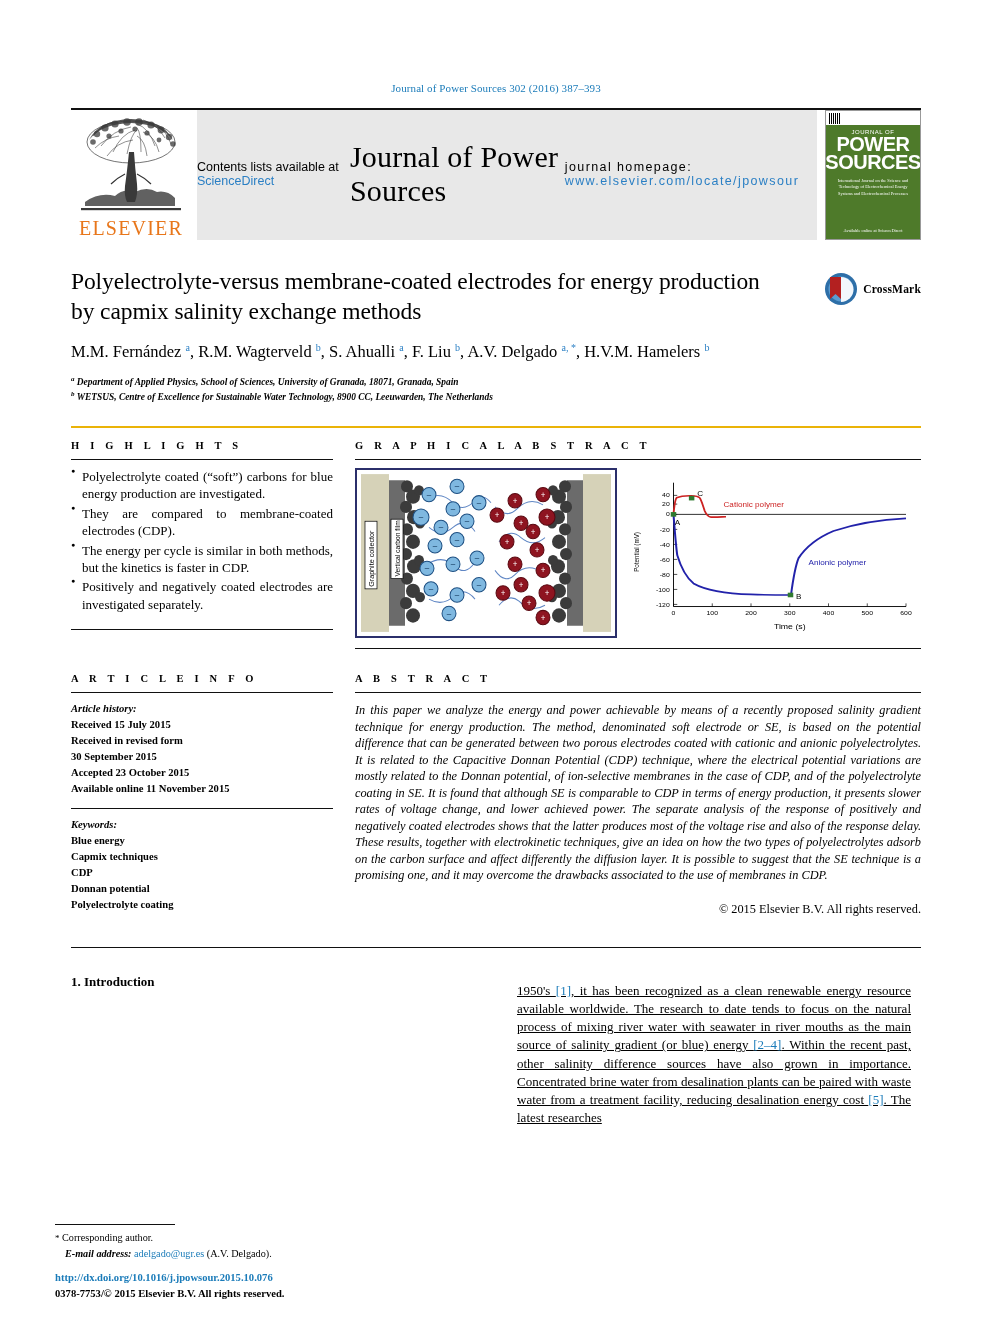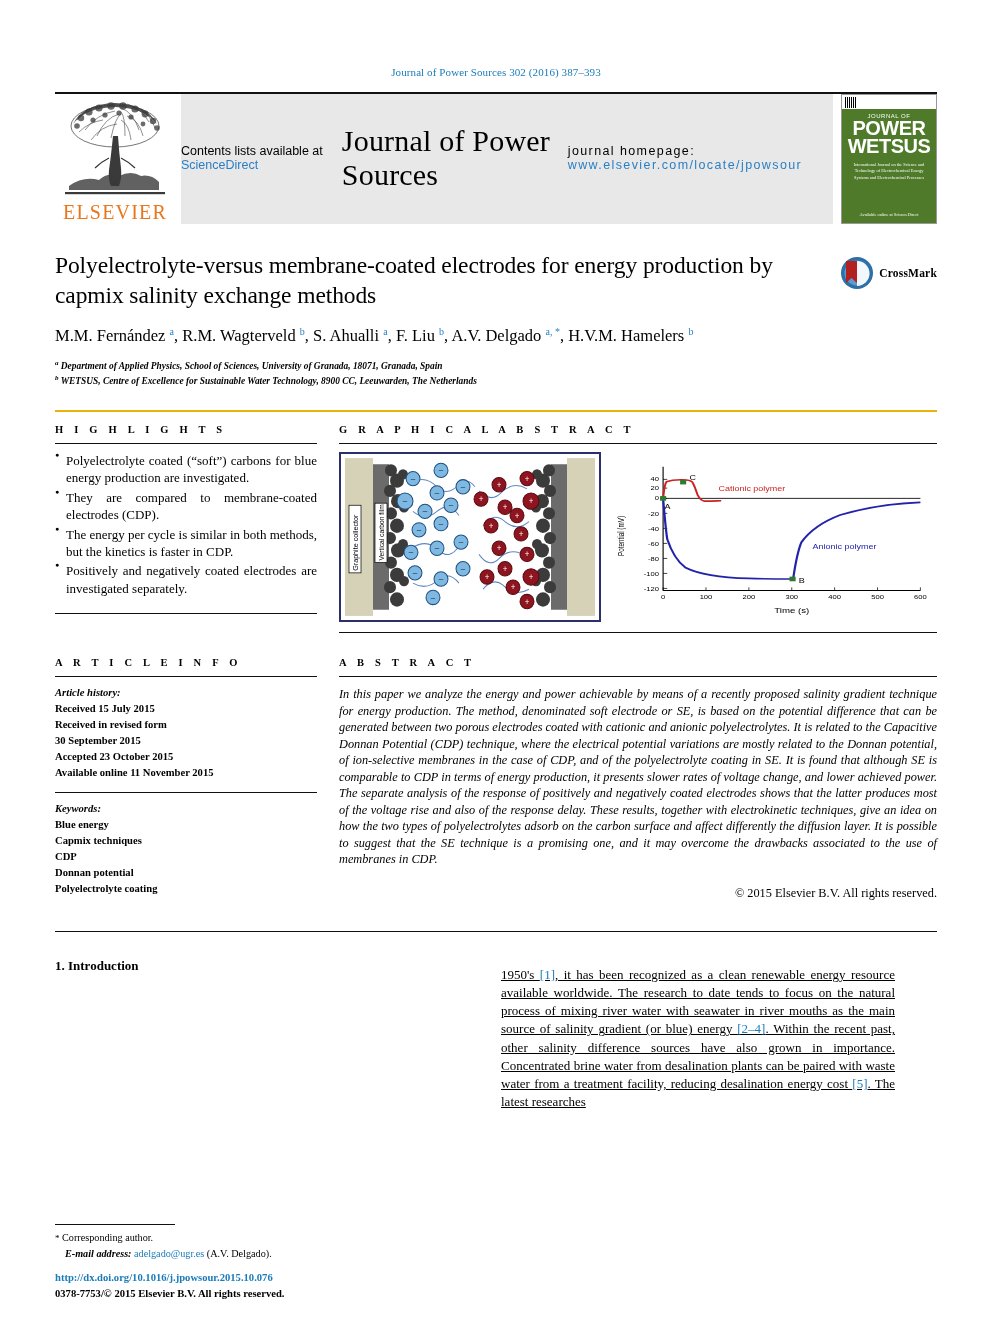--- a/index.html
+++ b/index.html
@@ -6,21 +6,21 @@
   html, body { margin: 0; padding: 0; }
   body {
     width: 992px;
     height: 1323px;
     background: #ffffff;
     font-family: "Liberation Serif", serif;
     color: #000000;
     position: relative;
     overflow: hidden;
   }
-  .page { position: relative; width: 992px; height: 1323px; padding: 0; }
+  .page { position: relative; width: 992px; height: 1323px; padding: 16px; }
 
   
   .runhead {
     text-align: center;
     font-family: "Liberation Serif", serif;
     font-size: 11px;
     color: #1a7bb9;
     padding-top: 66px;
     letter-spacing: 0.1px;
   }
@@ -255,21 +255,21 @@
         <span>journal homepage: </span><span class="hlink">www.elsevier.com/locate/jpowsour</span>
       </div>
     </div>
 
     <div class="cover">
       <div class="cover-top">
         <div class="cover-barcode"></div>
       </div>
       <div class="cover-jp">JOURNAL OF</div>
       <div class="cover-power"><span>POWER</span></div>
-      <div class="cover-power"><span>WETSUS</span></div>
+      <div class="cover-power"><span>SOURCES</span></div>
       <div class="cover-sub">International Journal on the Science and Technology of Electrochemical Energy Systems and Electrochemical Processes</div>
       <div class="cover-foot">Available online at
 ScienceDirect</div>
     </div>
   </div>
 
   <div class="title-area">
 
     <div class="crossmark">
       <div class="cm-badge">

